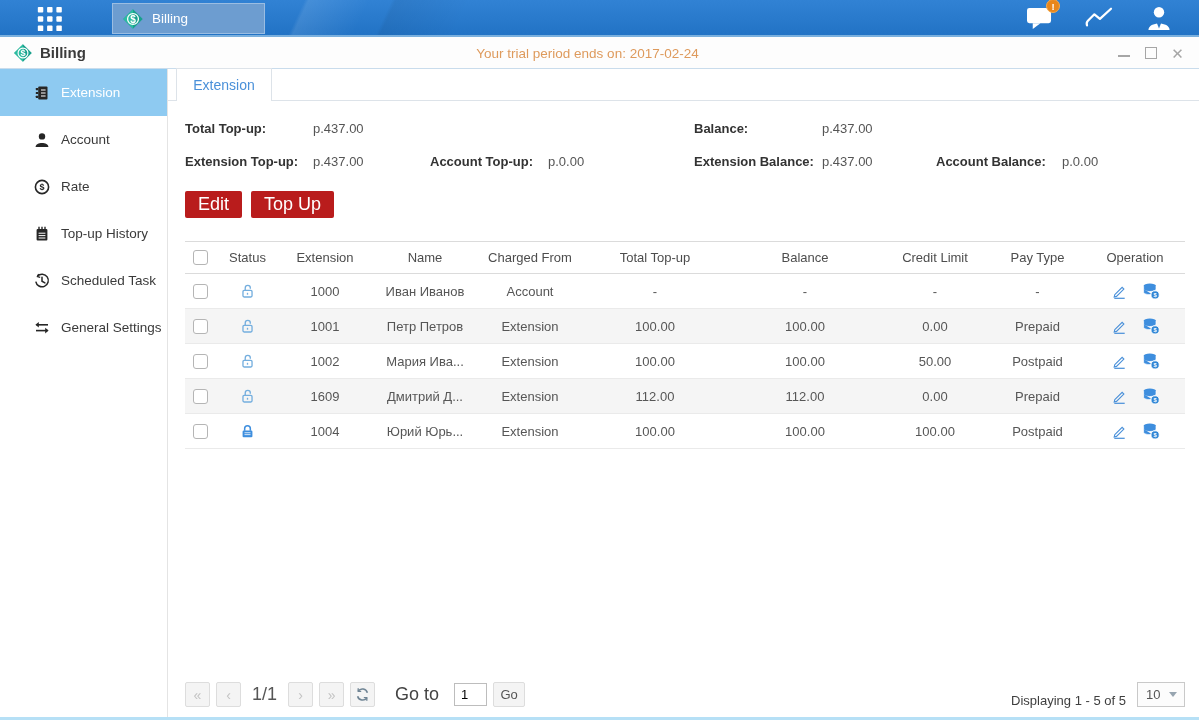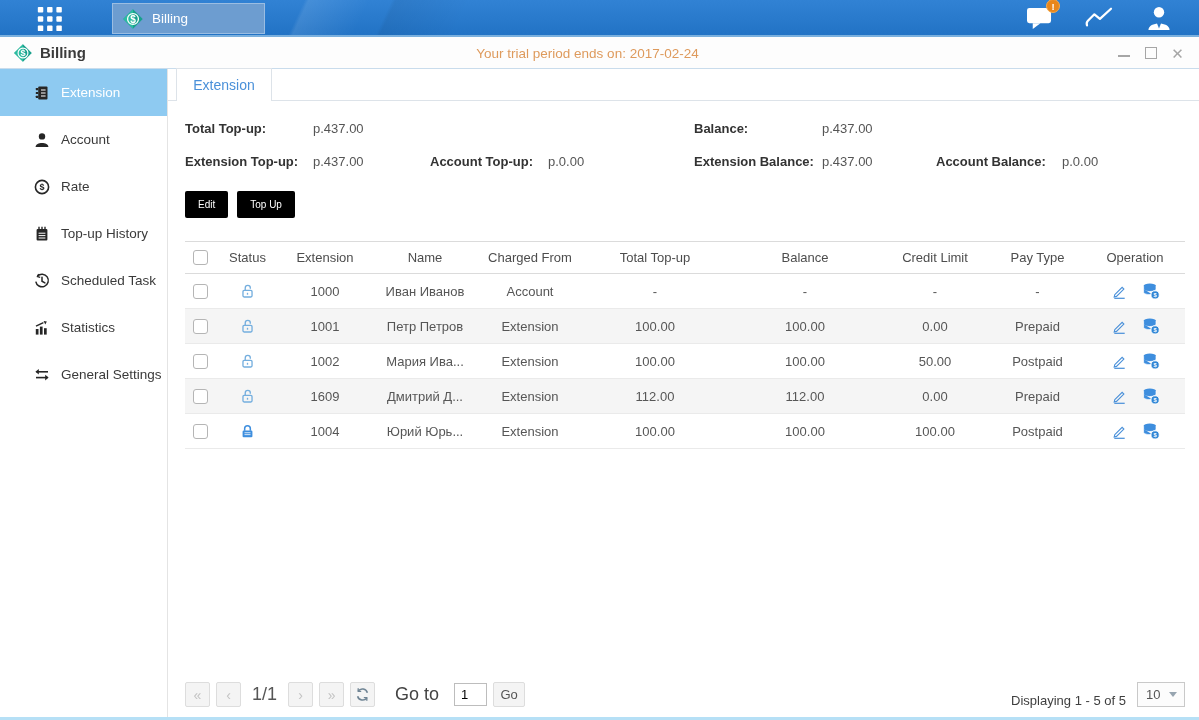--- a/index.html
+++ b/index.html
@@ -58,21 +58,21 @@
   .summary { margin:20px 0 0 17px; width:1000px; display:grid;
              grid-template-columns:128px 117px 118px 146px 128px 114px 126px auto;
              row-gap:18px; font-size:13px; }
   .sum-label { font-weight:bold; color:#333; }
   .sum-value { color:#555; }
   .gr1 { grid-row:1; } .gr2 { grid-row:2; }
   .gc1{grid-column:1}.gc2{grid-column:2}.gc3{grid-column:3}.gc4{grid-column:4}
   .gc5{grid-column:5}.gc6{grid-column:6}.gc7{grid-column:7}.gc8{grid-column:8}
 
   .btn-row { margin:22px 0 0 17px; display:flex; gap:9px; }
-  .btn { background:#000000; color:#fff; font-size:10px; height:27px; padding:4px 13px;
+  .btn { background:#b91c1c; color:#fff; font-size:18px; height:27px; padding:4px 13px;
          border-radius:2px; display:flex; align-items:center; cursor:pointer; }
 
   .table-wrap { margin:23px 0 0 17px; width:1000px; }
   table { border-collapse:collapse; table-layout:fixed; width:1000px; font-size:13px; color:#565656; }
   thead tr { height:32px; border-top:1px solid #dbdbdb; border-bottom:1px solid #dbdbdb; }
   th { font-weight:normal; color:#4d4d4d; text-align:center; white-space:nowrap; overflow:hidden; }
   tbody tr { height:35px; border-bottom:1px solid #eaeaea; }
   tbody tr.alt { background:#f5f5f5; }
   td { text-align:center; white-space:nowrap; overflow:hidden; }
   .checkbox { width:15px; height:15px; border:1px solid #b5b5b5; border-radius:3px;
@@ -238,34 +238,20 @@
             <svg viewBox="0 0 16 16" width="16" height="16" fill="none" stroke="#262626" stroke-width="1.5">
               <path d="M3.4 3.2 A6.3 6.3 0 1 1 1.8 8.6"></path>
               <path d="M8 4.3 V8.2 l2.9 1.7" stroke-linecap="round"></path>
               <path d="M4.6 0.9 L3.4 3.6 6.2 4.4" stroke-width="1.3"></path>
             </svg>
           </span>
           <span>Scheduled Task</span>
         </div>
         <div class="side-item">
           <span class="side-icon">
-            <svg viewBox="0 0 16 16" width="16" height="16">
-              <g fill="#262626">
-                <rect x="1.8" y="9" width="2.7" height="5.6"></rect>
-                <rect x="5.9" y="6.6" width="2.7" height="8"></rect>
-                <rect x="10" y="8.2" width="2.7" height="6.4"></rect>
-              </g>
-              <path d="M2 6.2 L9.4 2.6" stroke="#262626" stroke-width="1.4" fill="none"></path>
-              <path d="M9.6 1 l3.2 .5 -1.5 2.9 z" fill="#262626"></path>
-            </svg>
-          </span>
-          <span>Statistics</span>
-        </div>
-        <div class="side-item">
-          <span class="side-icon">
             <svg viewBox="0 0 16 16" width="16" height="16" stroke="#262626" stroke-width="1.6" fill="#262626">
               <line x1="2.5" y1="4.8" x2="14" y2="4.8"></line>
               <line x1="2" y1="10.6" x2="13.5" y2="10.6"></line>
               <path d="M4.8 2 L1.4 4.8 l3.4 2.8 z" stroke="none"></path>
               <path d="M11.2 7.8 L14.6 10.6 l-3.4 2.8 z" stroke="none"></path>
             </svg>
           </span>
           <span>General Settings</span>
         </div>
       </div>

